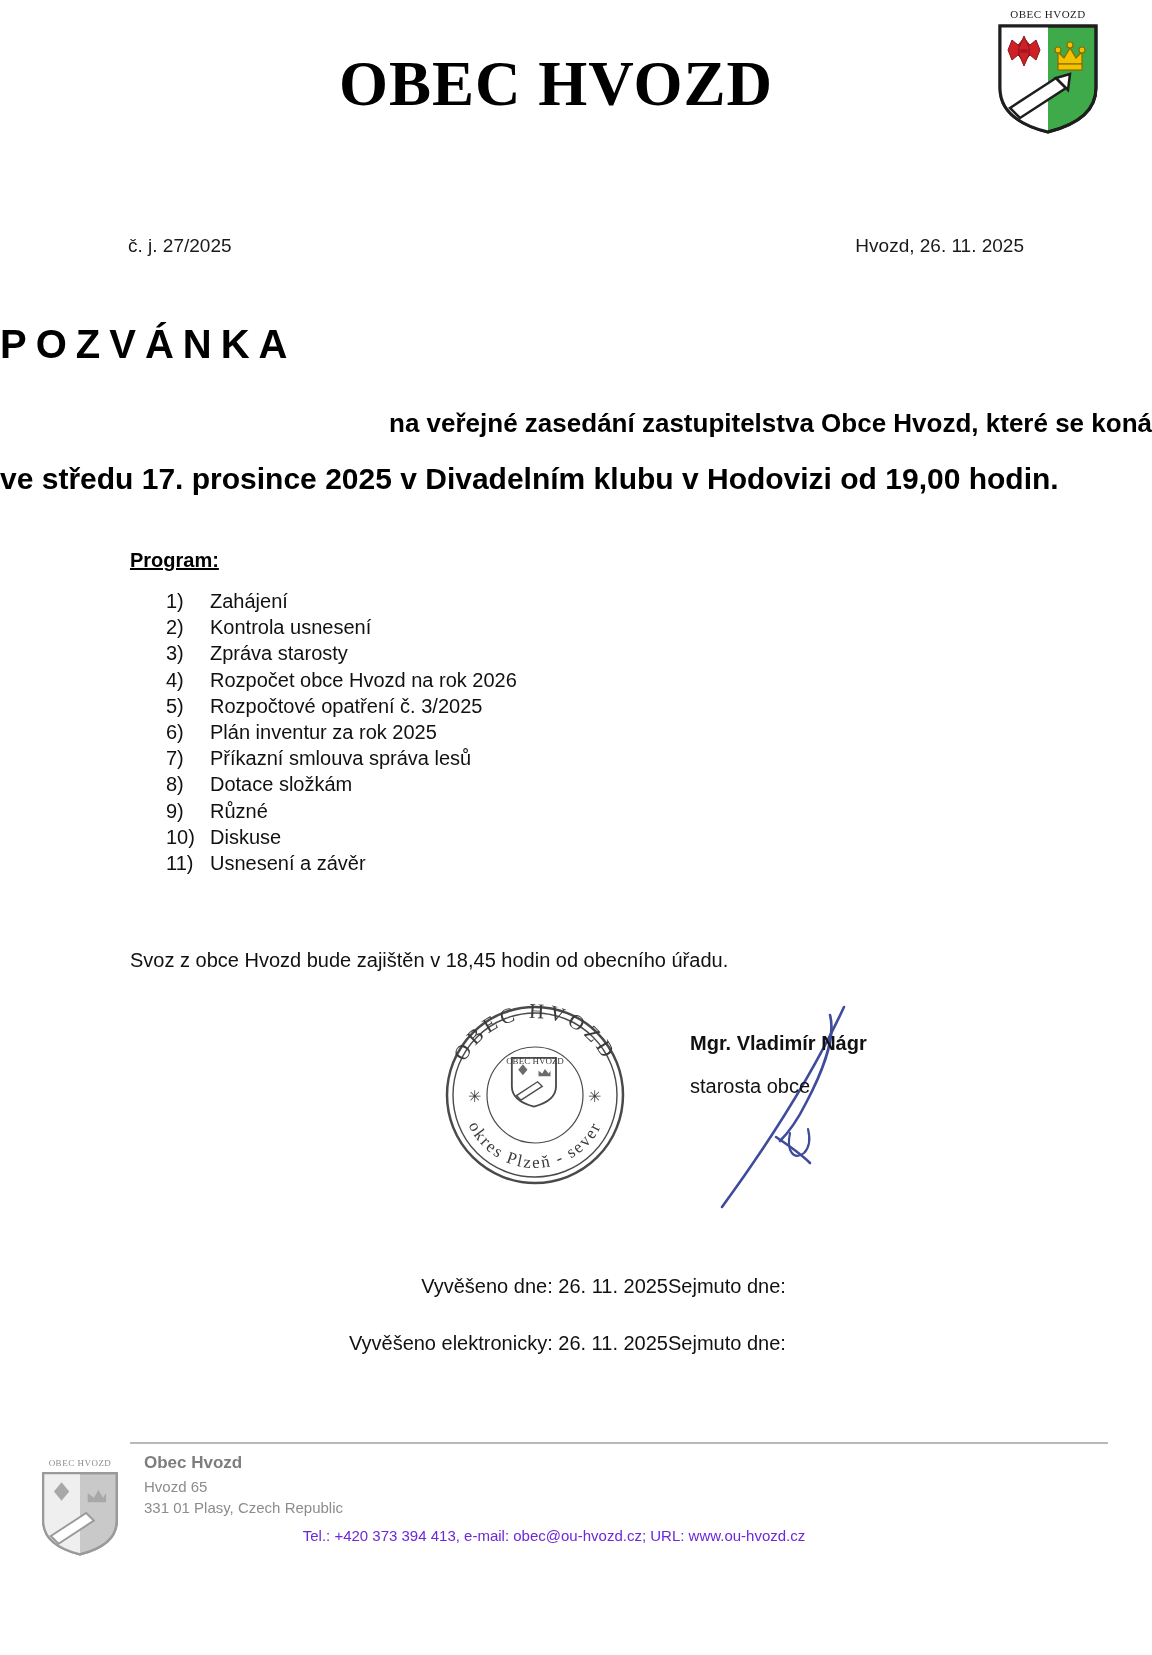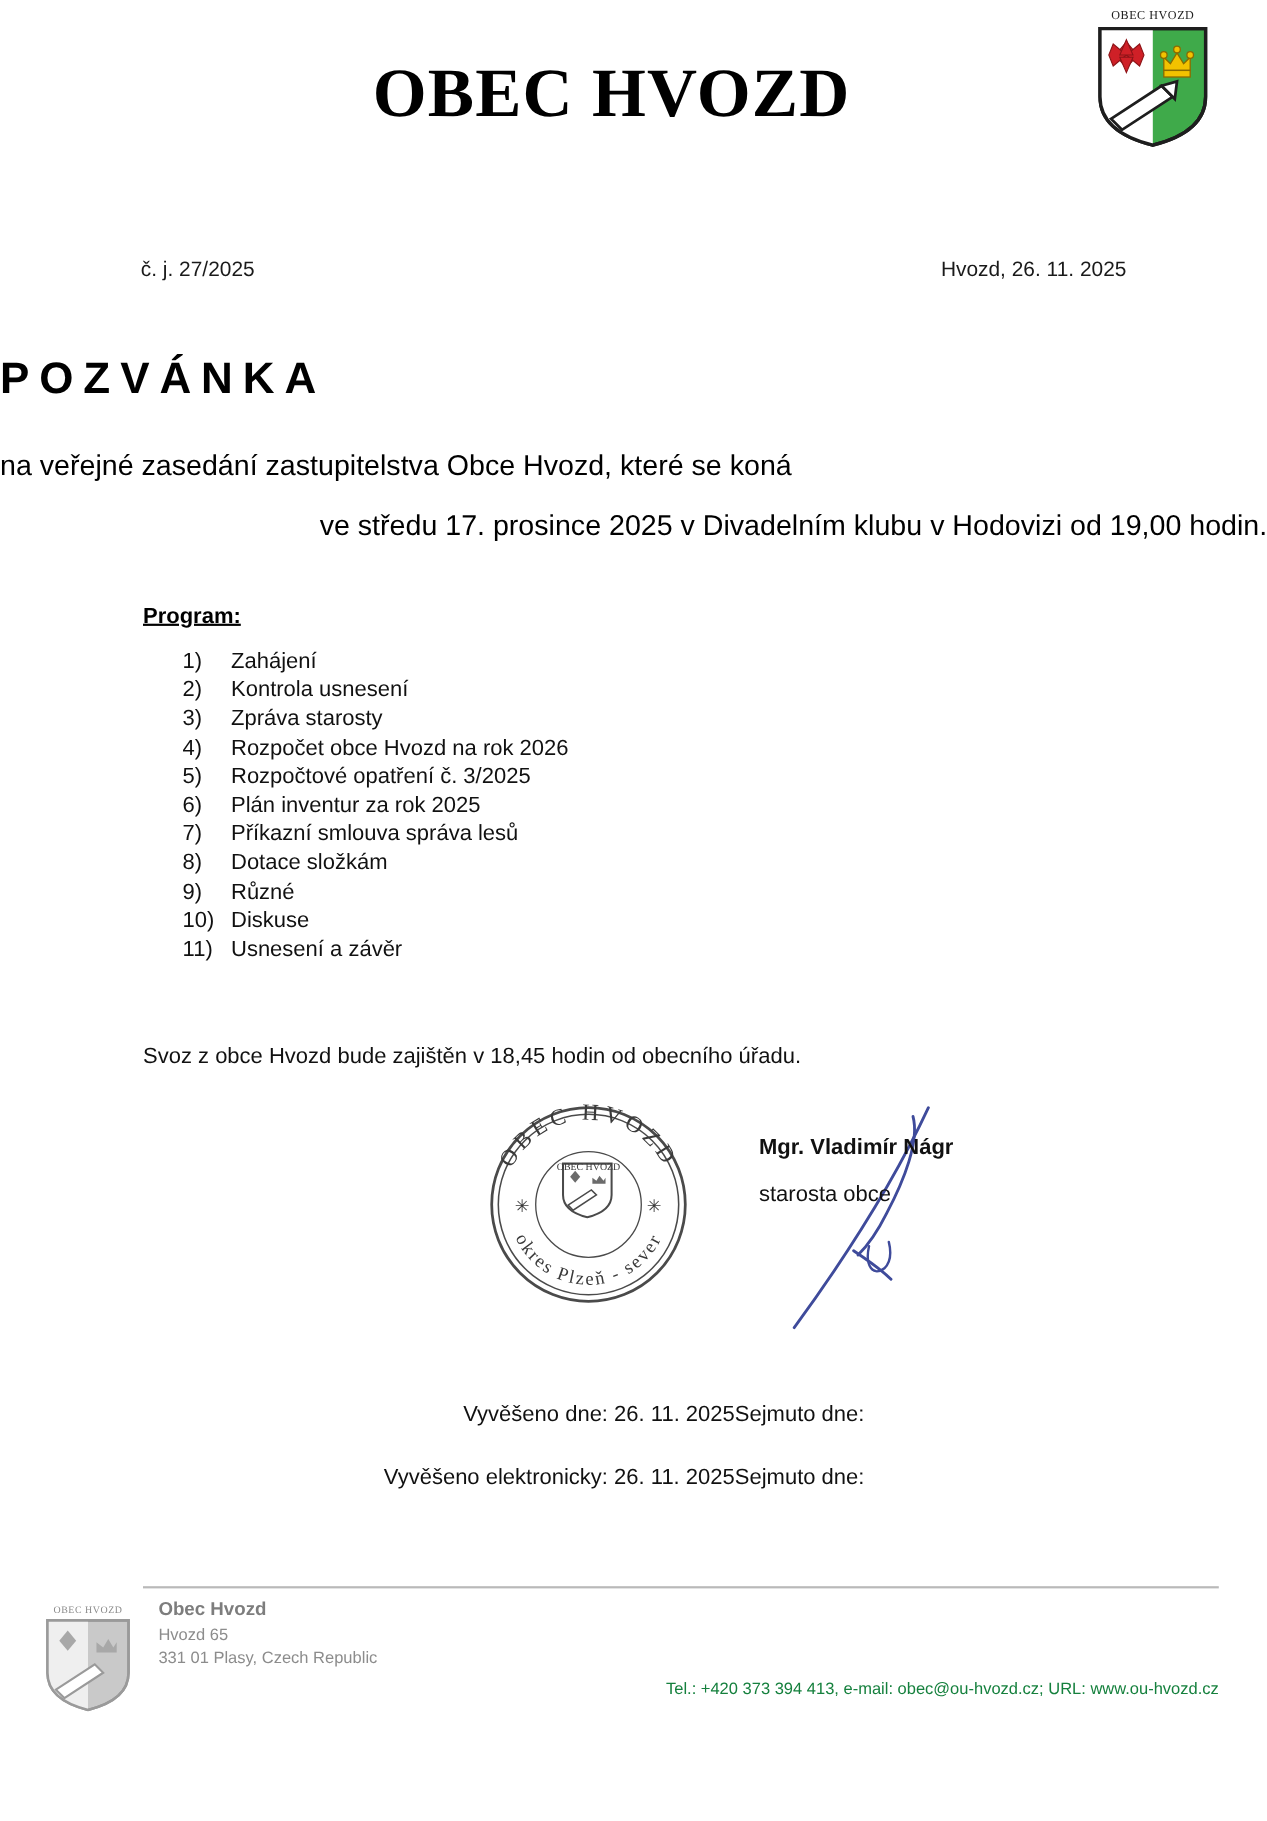--- a/index.html
+++ b/index.html
@@ -82,33 +82,33 @@
     font-size: 40px;
     font-weight: bold;
     letter-spacing: 9px;
     color: #000;
   }
   .subtitle1 {
     position: absolute;
     top: 408px;
     left: 0;
     right: 0;
-    text-align: left;
+    text-align: right;
     font-size: 26px;
-    font-weight: normal;
+    font-weight: bold;
     color: #000;
   }
   .subtitle2 {
     position: absolute;
     top: 462px;
     left: 0;
     right: 0;
-    text-align: right;
-    font-size: 26px;
-    font-weight: normal;
+    text-align: left;
+    font-size: 30px;
+    font-weight: bold;
     color: #000;
   }
 
   
   .program-heading {
     position: absolute;
     top: 549px;
     left: 130px;
     font-size: 20px;
     font-weight: bold;
@@ -235,22 +235,22 @@
   .footer-bank {
     margin-left: auto;
     text-align: right;
     line-height: 21px;
   }
   .footer-contact {
     position: absolute;
     left: 0;
     right: 44px;
     top: 1527px;
-    text-align: right;
-    color: #15803d;
+    text-align: center;
+    color: #6d28d9;
     font-size: 15px;
   }
 </style>
 </head>
 <body>
 
 <div class="page">
 
   <div class="header">
     <div class="doc-title">OBEC HVOZD</div>

